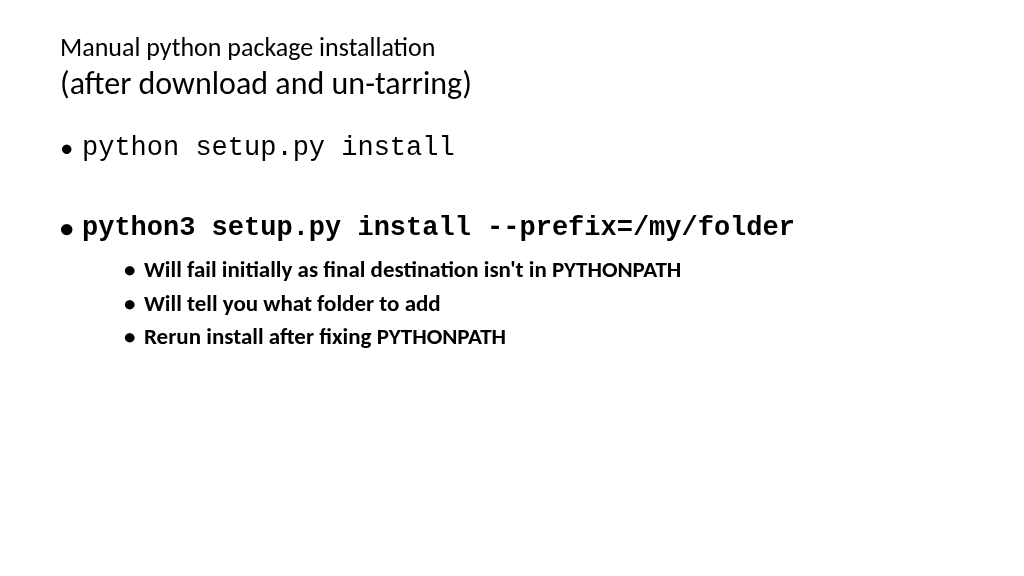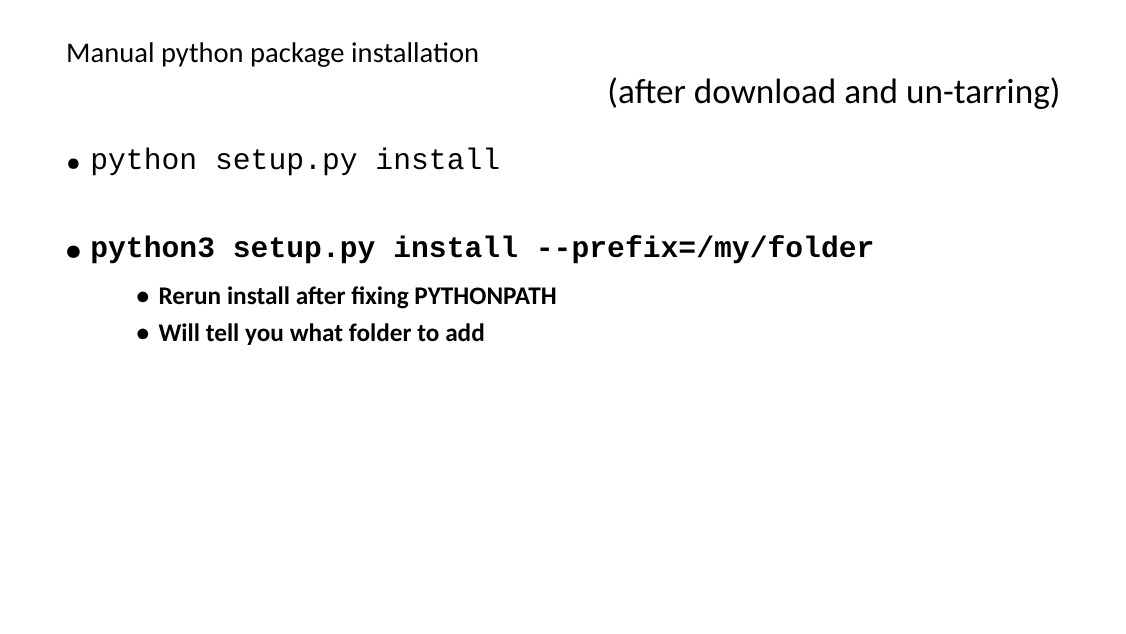--- a/index.html
+++ b/index.html
@@ -19,21 +19,20 @@
       font-size: 26px;
       font-weight: 400;
       line-height: 1.2;
       margin-bottom: 2px;
     }
     .slide-subtitle {
       font-size: 32px;
       font-weight: 400;
       line-height: 1.2;
       margin-bottom: 26px;
-      text-align: right;
     }
     ul.level1 {
       list-style: none;
       padding-left: 0;
     }
     ul.level1 > li {
       position: relative;
       padding-left: 22px;
       font-size: 27px;
       font-family: "Courier New", Courier, monospace;
@@ -80,20 +79,23 @@
 <h2 class="slide-subtitle">(after download and un-tarring)</h2>
 
 <ul class="level1">
   <li>
     <span>python setup.py install</span>
   </li>
   <li class="second-block">
     <span>python3 setup.py install --prefix=/my/folder</span>
     <ul class="level2">
       <li>
-        <span>Rerun install after fixing PYTHONPATH</span>
+        <span>Will fail initially as final destination isn't in PYTHONPATH</span>
       </li>
       <li>
         <span>Will tell you what folder to add</span>
+      </li>
+      <li>
+        <span>Rerun install after fixing PYTHONPATH</span>
       </li>
     </ul>
   </li>
 </ul>
 
 </body></html>

